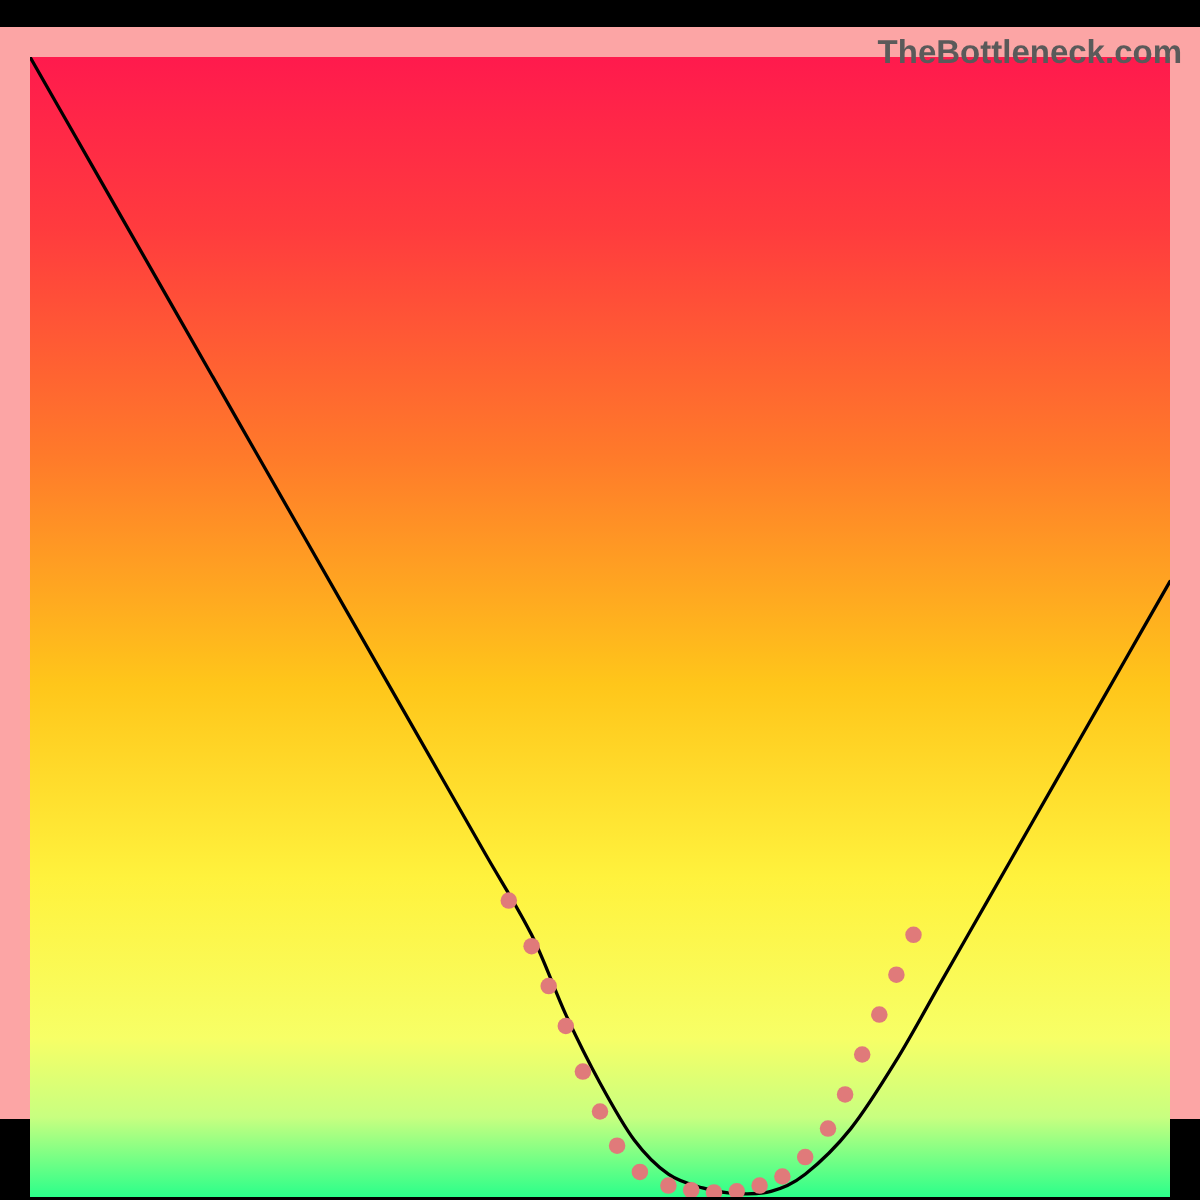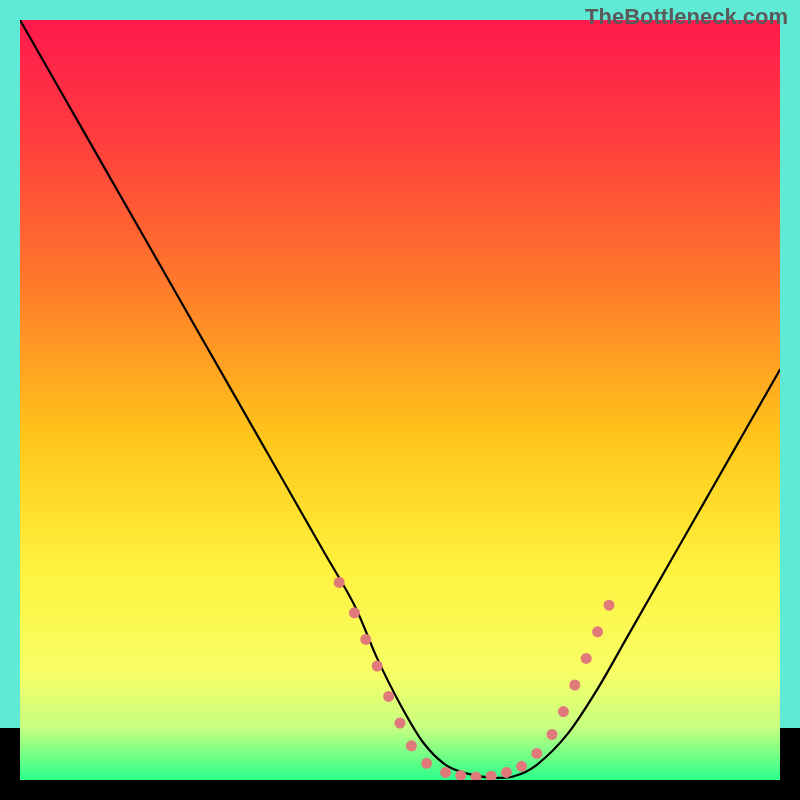--- a/index.html
+++ b/index.html
@@ -1,21 +1,22 @@
 <!DOCTYPE html>
 <html><head>
 <meta charset="utf-8">
 <style>
   * { margin: 0; padding: 0; box-sizing: border-box; }
   html, body { width: 800px; height: 800px; overflow: hidden; background: #000; }
   .container {
     width: 800px;
     height: 728px;
     position: relative;
-    background: #5eead4;
+    background: #fca5a5;
+    margin-top: 18px;
   }
   .watermark {
     position: absolute;
     top: 4px;
     right: 12px;
     font-family: Arial, sans-serif;
     font-size: 22px;
     font-weight: 600;
     color: #5a5a5a;
     z-index: 10;

